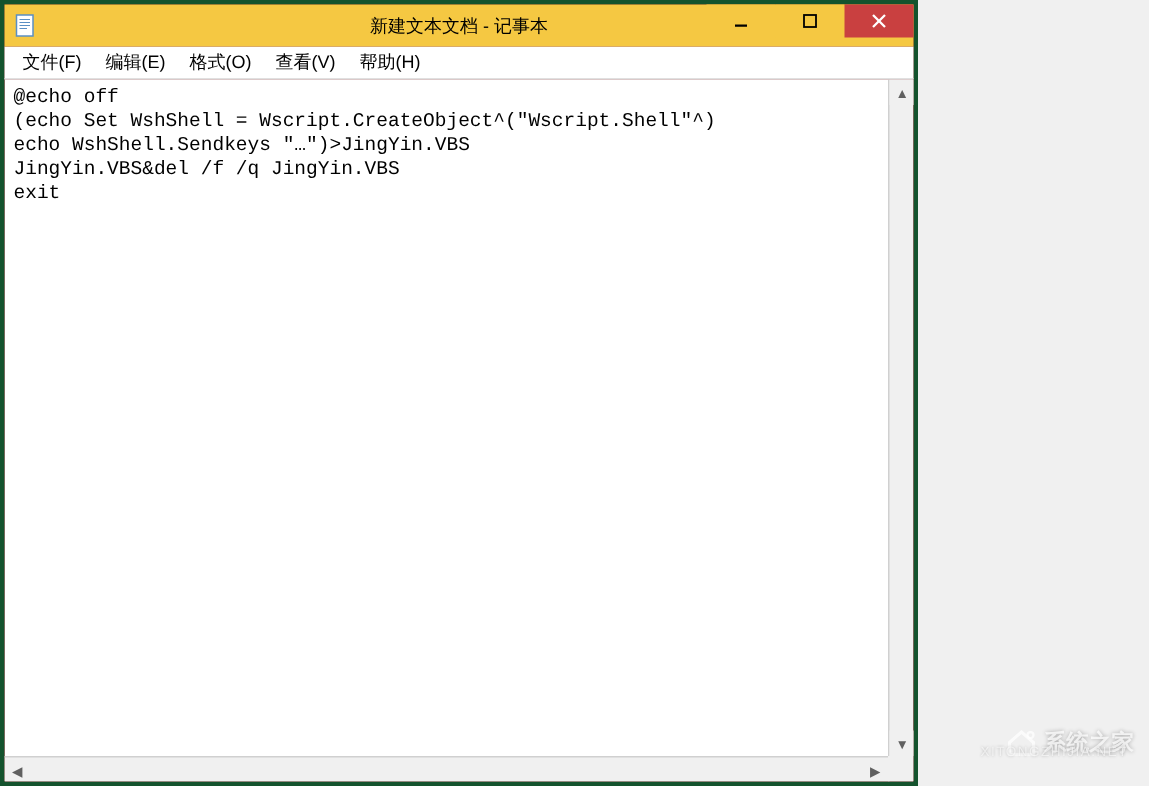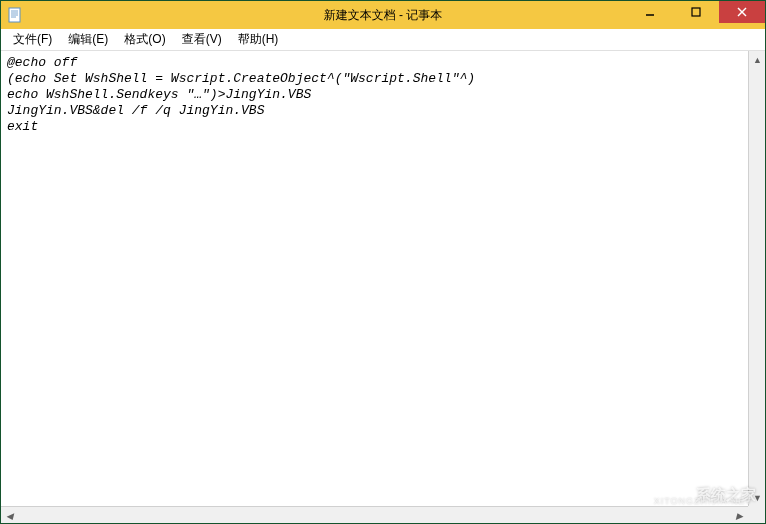--- a/index.html
+++ b/index.html
@@ -8,24 +8,24 @@
       box-sizing: border-box;
     }
     body {
       font-family: "Microsoft YaHei", Arial, sans-serif;
       background: #f0f0f0;
       width: 766px;
       height: 524px;
       position: relative;
     }
     .window {
-      width: 766px;
+      width: 612px;
       height: 524px;
       background: #7f1d1d;
-      border: 1px solid #14532d;
+      border: 3px solid #14532d;
       display: flex;
       flex-direction: column;
     }
     .titlebar {
       height: 28px;
       background: #f5c842;
       display: flex;
       align-items: center;
       position: relative;
     }
@@ -83,21 +83,20 @@
     }
     .menu-item {
       padding: 2px 8px;
       cursor: pointer;
     }
     .content-area {
       flex: 1;
       position: relative;
       display: flex;
       overflow: hidden;
-      font-style: italic;
     }
     .text-content {
       flex: 1;
       padding: 4px 6px;
       font-family: "SimSun", "NSimSun", "Courier New", monospace;
       font-size: 13px;
       line-height: 16px;
       white-space: pre;
       overflow: hidden;
       color: #000;

